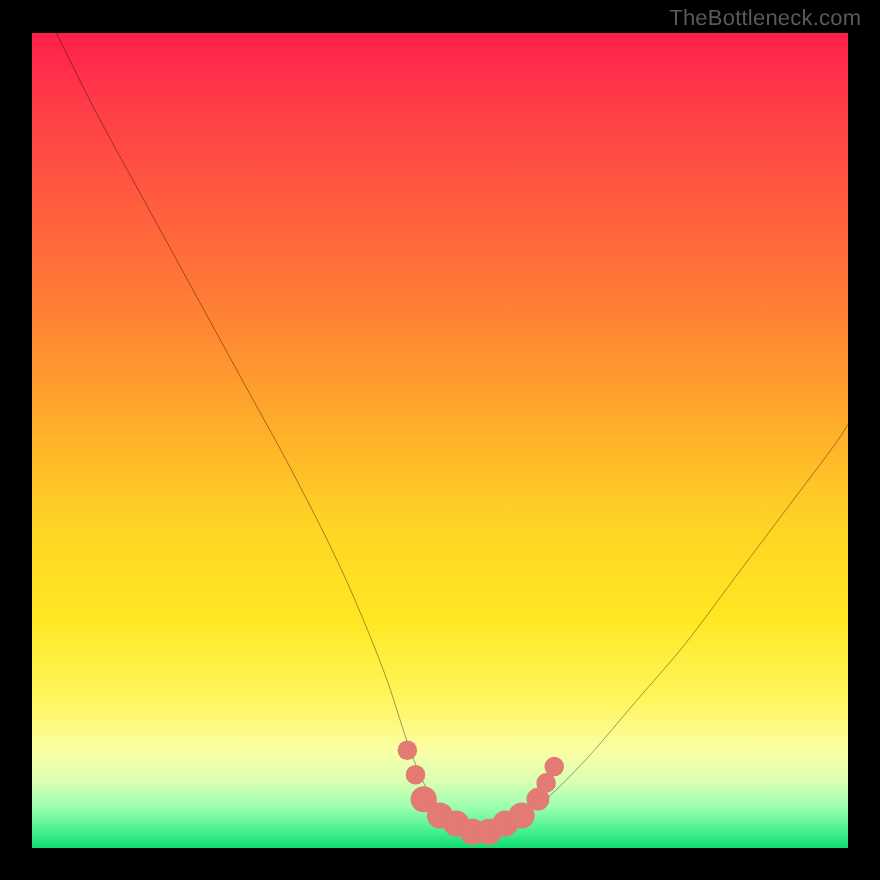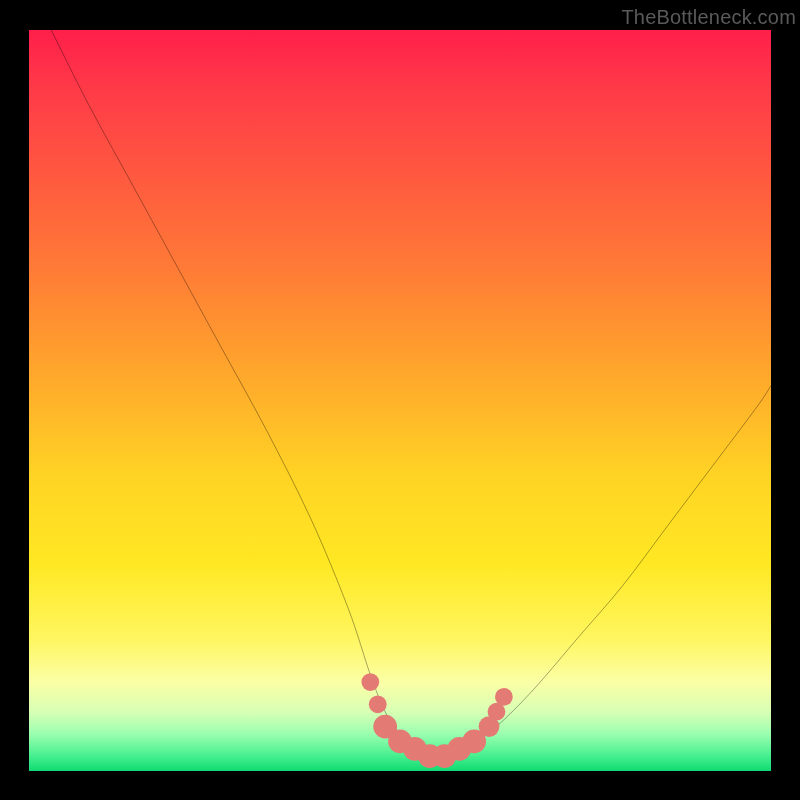--- a/index.html
+++ b/index.html
@@ -48,21 +48,21 @@
   }
   svg.curve {
     position: absolute;
     inset: 0;
     width: 100%;
     height: 100%;
   }
   .attribution {
     position: absolute;
     top: 6px;
-    right: 4px;
+    right: 17px;
     color: #5a5a5a;
     font-size: 20px;
     font-weight: 400;
     letter-spacing: 0.2px;
     user-select: none;
   }
 </style>
 </head>
 <body>
 

